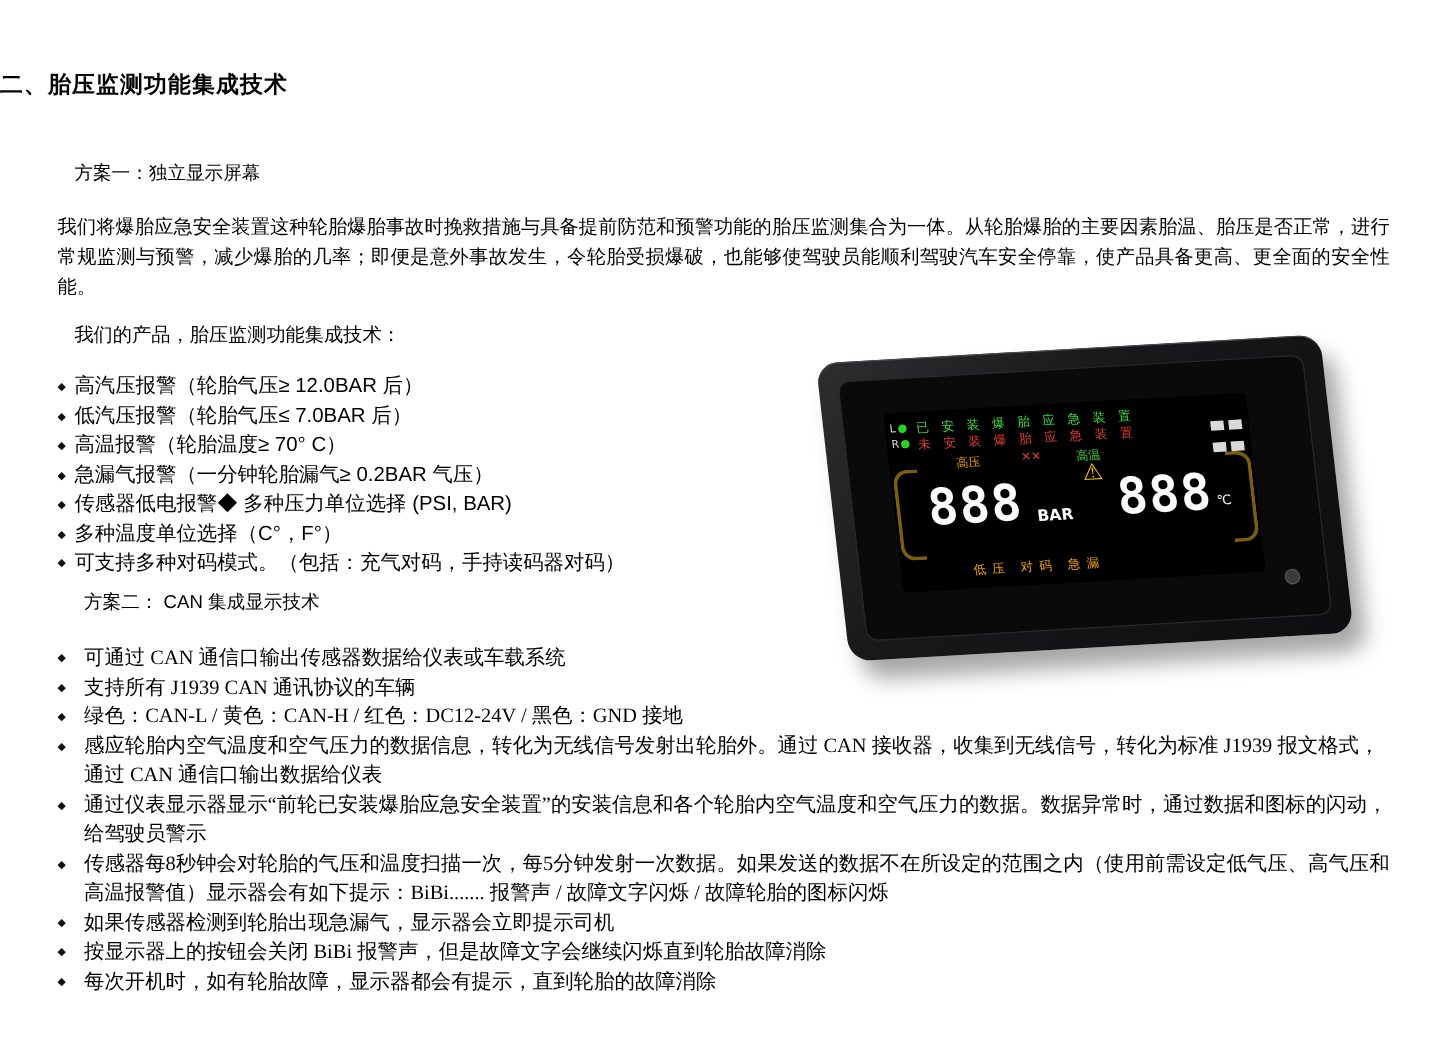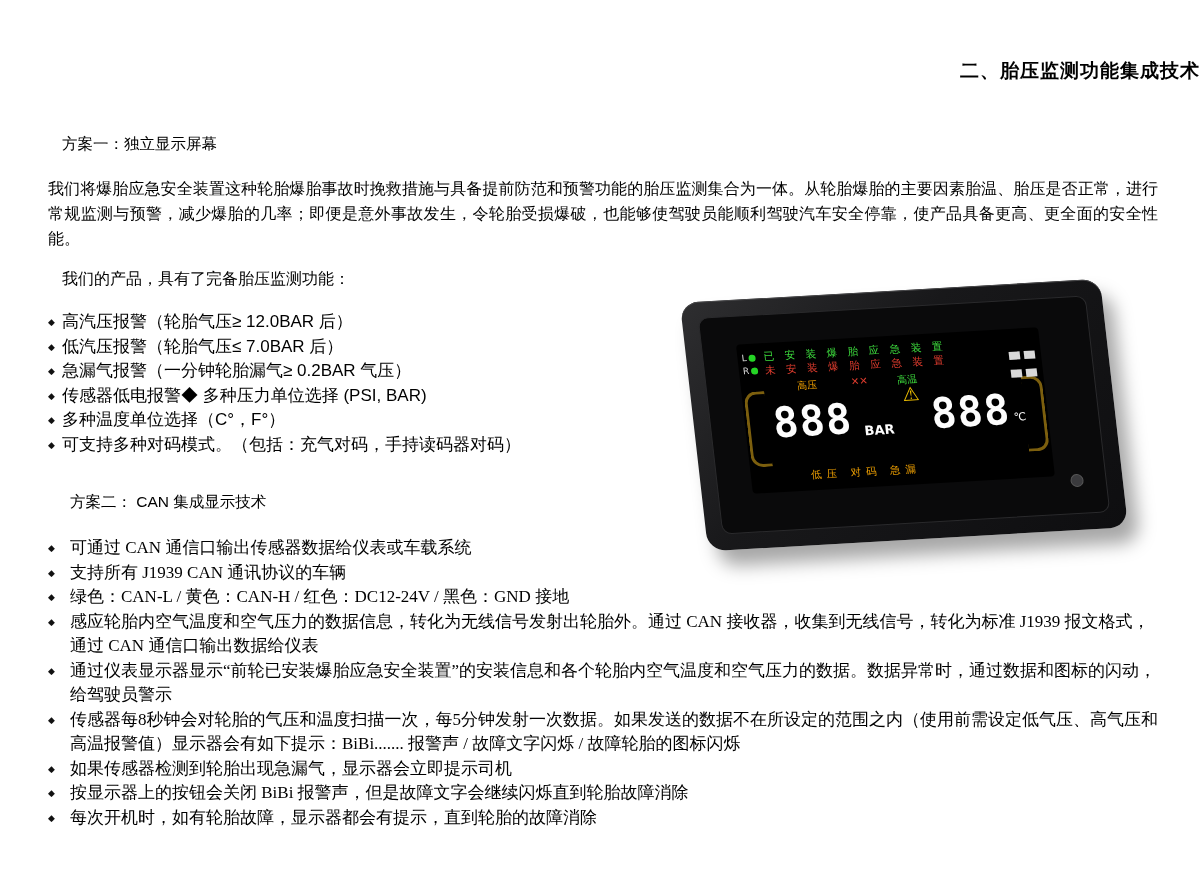--- a/index.html
+++ b/index.html
@@ -18,21 +18,21 @@
   .page {
     position: relative;
     width: 1200px;
     height: 876px;
   }
   .title {
     position: absolute;
     top: 58px;
     left: 0;
     width: 1200px;
-    text-align: right;
+    text-align: left;
     font-size: 19px;
     font-weight: bold;
     letter-spacing: 1px;
   }
   .plan-one {
     position: absolute;
     top: 134px;
     left: 62px;
     font-size: 15.5px;
   }
@@ -269,25 +269,26 @@
 <body>
 
 <div class="page">
 
   <div class="title">二、胎压监测功能集成技术</div>
 
   <div class="plan-one">方案一：独立显示屏幕</div>
 
   <div class="para" id="intro-para">我们将爆胎应急安全装置这种轮胎爆胎事故时挽救措施与具备提前防范和预警功能的胎压监测集合为一体。从轮胎爆胎的主要因素胎温、胎压是否正常，进行常规监测与预警，减少爆胎的几率；即便是意外事故发生，令轮胎受损爆破，也能够使驾驶员能顺利驾驶汽车安全停靠，使产品具备更高、更全面的安全性能。</div>
 
-  <div class="para" id="product-line">我们的产品，具有了完备胎压监测功能：</div>
+  <div class="para" id="product-line">我们的产品，胎压监测功能集成技术：</div>
 
   <div class="bullets" id="features-list">
     <div class="bullet">高汽压报警（轮胎气压≥ 12.0BAR 后）</div>
     <div class="bullet">低汽压报警（轮胎气压≤ 7.0BAR 后）</div>
+    <div class="bullet">高温报警（轮胎温度≥ 70° C）</div>
     <div class="bullet">急漏气报警（一分钟轮胎漏气≥ 0.2BAR 气压）</div>
     <div class="bullet">传感器低电报警◆ 多种压力单位选择 (PSI, BAR)</div>
     <div class="bullet">多种温度单位选择（C°，F°）</div>
     <div class="bullet">可支持多种对码模式。（包括：充气对码，手持读码器对码）</div>
   </div>
 
   <div class="plan-two">方案二： CAN 集成显示技术</div>
 
   <div class="bullets" id="can-list">
     <div class="bullet">

